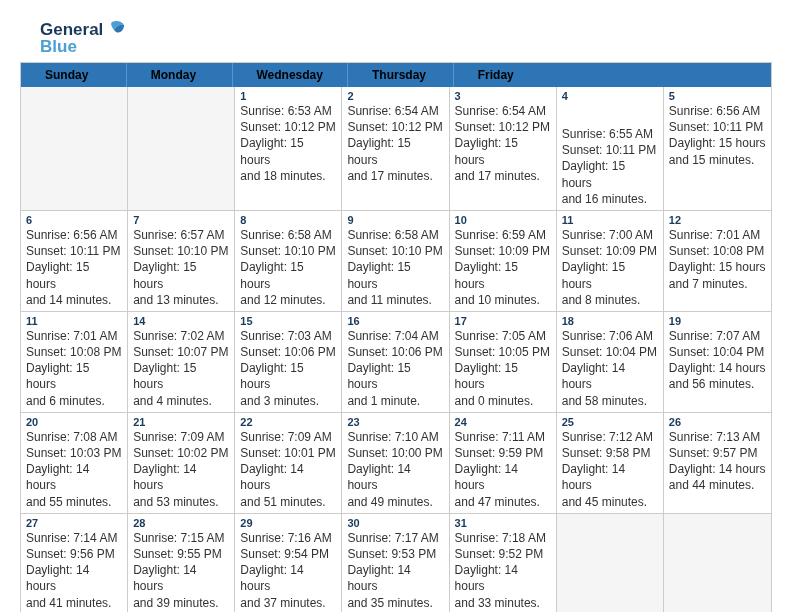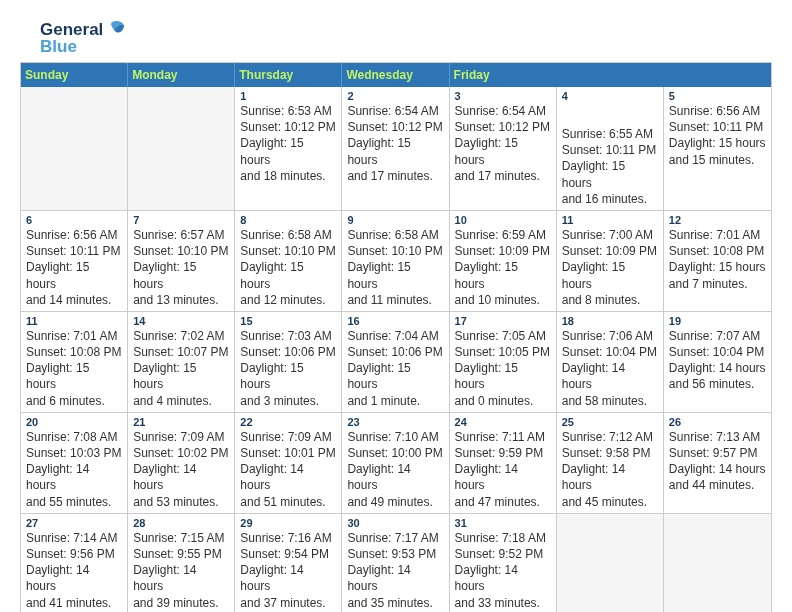--- a/index.html
+++ b/index.html
@@ -52,24 +52,24 @@
       display: flex;
       flex-direction: column;
       border: 1px solid #ccc;
     }
     .cal-header {
       display: grid;
       grid-template-columns: repeat(7, 1fr);
       background: #2e75b6;
     }
     .cal-header-cell {
-      color: #bef264;
+      color: #000000;
       font-weight: bold;
       font-size: 12px;
-      padding: 5px 4px;
+      padding: 5px 24px;
       text-align: left;
       border-right: 1px solid #5599cc;
     }
     .cal-header-cell:last-child {
       border-right: none;
     }
     .cal-body {
       flex: 1;
       display: flex;
       flex-direction: column;
@@ -128,22 +128,22 @@
     <div class="title-block">
       <div class="month-title"></div>
       <div class="subtitle"></div>
     </div>
   </div>
 
   <div class="calendar">
     <div class="cal-header">
     <div class="cal-header-cell">Sunday</div>
         <div class="cal-header-cell">Monday</div>
+        <div class="cal-header-cell">Wednesday</div>
         <div class="cal-header-cell">Thursday</div>
-        <div class="cal-header-cell">Wednesday</div>
         <div class="cal-header-cell">Friday</div>
       </div>
     <div class="cal-body">
     <div class="cal-row">
           <div class="cal-cell empty"></div>
           <div class="cal-cell empty"></div>
           <div class="cal-cell">
             <div class="day-num">1</div>
             <div class="cell-info" style="white-space: pre-line;">Sunrise: 6:53 AM
 Sunset: 10:12 PM

